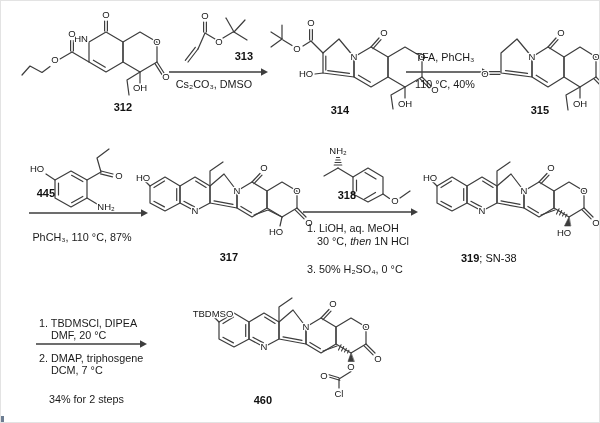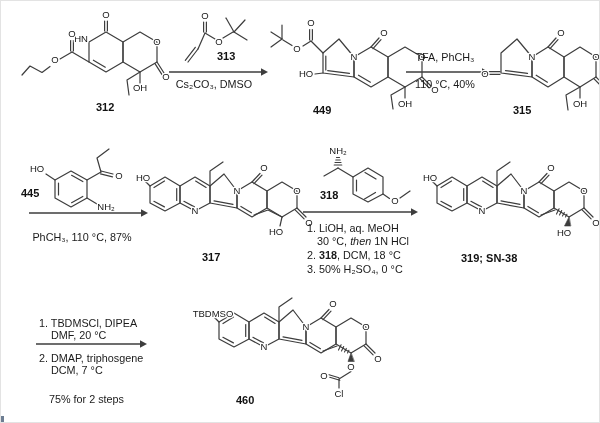--- a/index.html
+++ b/index.html
@@ -14,24 +14,24 @@
   .mol line.hash{stroke-width:1.1;}
   .mol text{
     font:9.5px "Liberation Sans","DejaVu Sans",sans-serif;fill:#161616;
     text-anchor:middle;paint-order:stroke;stroke:#ffffff;stroke-width:2.6px;stroke-linejoin:round;
   }
   .arrow{position:absolute;}
   .arrow line{stroke:#3d3d3d;stroke-width:1.3;}
   .arrow polygon{fill:#3d3d3d;stroke:none;}
   .cond{position:absolute;font-size:10.8px;line-height:12px;white-space:nowrap;color:#1a1a1a;}
   .cond.center{text-align:center;}
-  .clabel{position:absolute;font-size:11px;font-weight:bold;text-align:left;white-space:nowrap;color:#111;}
+  .clabel{position:absolute;font-size:11px;font-weight:bold;text-align:right;white-space:nowrap;color:#111;}
   .ital{font-style:italic;}
   .bold{font-weight:bold;}
-  .norm{font-weight:bold;}
+  .norm{font-weight:normal;}
   .artifact{position:absolute;left:0;top:415px;width:3px;height:6px;background:#6d7d92;}
 </style>
 </head>
 <body>
 
 <div id="scheme">
 
   <svg class="mol" style="left:18px;top:6px" width="155" height="110" viewBox="0 0 155 110">
     <polygon points="87,25 104,35 104,55 87,65 70,55 70,35"></polygon>
     <line x1="74.4" y1="53.2" x2="86.3" y2="60.2"></line>
@@ -103,21 +103,21 @@
     <line x1="15" y1="36" x2="4" y2="44"></line>
     <text x="87" y="57">N</text>
     <text x="117" y="33">O</text>
     <text x="155" y="57">O</text>
     <text x="168" y="90">O</text>
     <text x="138" y="104">OH</text>
     <text x="39" y="74">HO</text>
     <text x="44" y="23">O</text>
     <text x="30" y="49">O</text>
   </svg>
-  <div class="clabel" style="left:312px;top:103px;width:36px">449</div>
+  <div class="clabel" style="left:312px;top:103px;width:36px">314</div>
 
   <svg class="arrow" style="left:402px;top:64px" width="90" height="14" viewBox="0 0 90 14">
     <line x1="3" y1="7" x2="80" y2="7"></line>
     <polygon points="79,3.2 86,7 79,10.8"></polygon>
   </svg>
   <div class="cond center" style="left:404px;top:50px;width:80px">TFA, PhCH₃</div>
   <div class="cond center" style="left:402px;top:77px;width:84px">110 °C, 40%</div>
 
   <svg class="mol" style="left:478px;top:14px" width="122" height="104" viewBox="0 0 122 104">
     <polygon points="22,38 38,24 53,42 53,62 22,58"></polygon>
@@ -215,21 +215,20 @@
     <text x="93" y="63">O</text>
   </svg>
   <div class="clabel" style="left:319px;top:188px;width:36px">318</div>
 
   <svg class="arrow" style="left:298px;top:204px" width="124" height="14" viewBox="0 0 124 14">
     <line x1="4" y1="7" x2="113" y2="7"></line>
     <polygon points="112,3.2 119,7 112,10.8"></polygon>
   </svg>
   <div class="cond" style="left:306px;top:221px">1. LiOH, aq. MeOH</div>
   <div class="cond" style="left:316px;top:234px"><span>30 °C, </span><span class="ital">then</span><span> 1N HCl</span></div>
-  <div class="cond" style="left:306px;top:248px"><span>2. </span><span class="bold">318</span><span>, DCM, 18 °C</span></div>
   <div class="cond" style="left:306px;top:262px">3. 50% H₂SO₄, 0 °C</div>
 
   <svg class="mol" style="left:418px;top:146px" width="182" height="120" viewBox="0 0 182 120">
     <g transform="translate(4,0)">
       <polygon points="29,30 44,39 44,56 29,64 14,56 14,39"></polygon>
       <line x1="18" y1="40.5" x2="28.5" y2="34"></line>
       <line x1="40.7" y1="41.5" x2="40.7" y2="53.5"></line>
       <line x1="28.4" y1="59.9" x2="17.9" y2="54.3"></line>
       <polygon points="59,30 74,39 74,56 59,64 44,56 44,39"></polygon>
       <line x1="59.6" y1="34.1" x2="70.1" y2="40.4"></line>
@@ -263,21 +262,21 @@
   <div class="clabel" style="left:460px;top:251px;width:90px;text-align:left"><span class="bold">319</span><span class="norm">; SN-38</span></div>
 
   <svg class="arrow" style="left:30px;top:336px" width="122" height="14" viewBox="0 0 122 14">
     <line x1="5" y1="7" x2="110" y2="7"></line>
     <polygon points="109,3.2 116,7 109,10.8"></polygon>
   </svg>
   <div class="cond" style="left:38px;top:316px">1. TBDMSCl, DIPEA</div>
   <div class="cond" style="left:50px;top:328px">DMF, 20 °C</div>
   <div class="cond" style="left:38px;top:351px">2. DMAP, triphosgene</div>
   <div class="cond" style="left:50px;top:363px">DCM, 7 °C</div>
-  <div class="cond" style="left:48px;top:392px">75% for 2 steps</div>
+  <div class="cond" style="left:48px;top:392px">34% for 2 steps</div>
 
   <svg class="mol" style="left:152px;top:276px" width="236" height="146" viewBox="0 0 236 146">
     <g transform="translate(52,6)">
       <polygon points="29,30 44,39 44,56 29,64 14,56 14,39"></polygon>
       <line x1="18" y1="40.5" x2="28.5" y2="34"></line>
       <line x1="40.7" y1="41.5" x2="40.7" y2="53.5"></line>
       <line x1="28.4" y1="59.9" x2="17.9" y2="54.3"></line>
       <polygon points="59,30 74,39 74,56 59,64 44,56 44,39"></polygon>
       <line x1="59.6" y1="34.1" x2="70.1" y2="40.4"></line>
       <line x1="58.4" y1="59.9" x2="47.9" y2="54.3"></line>

